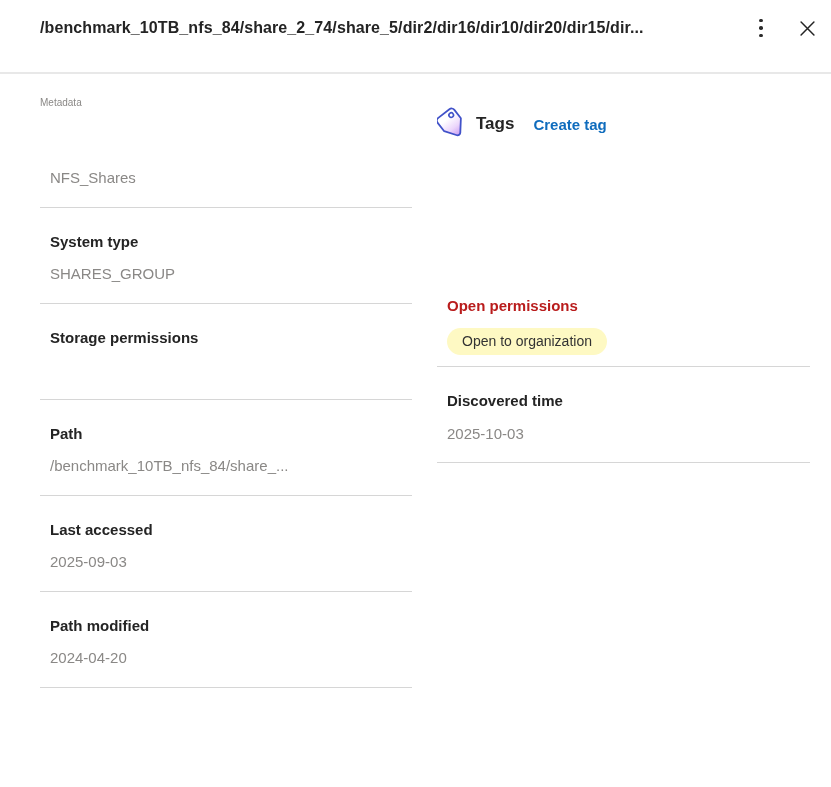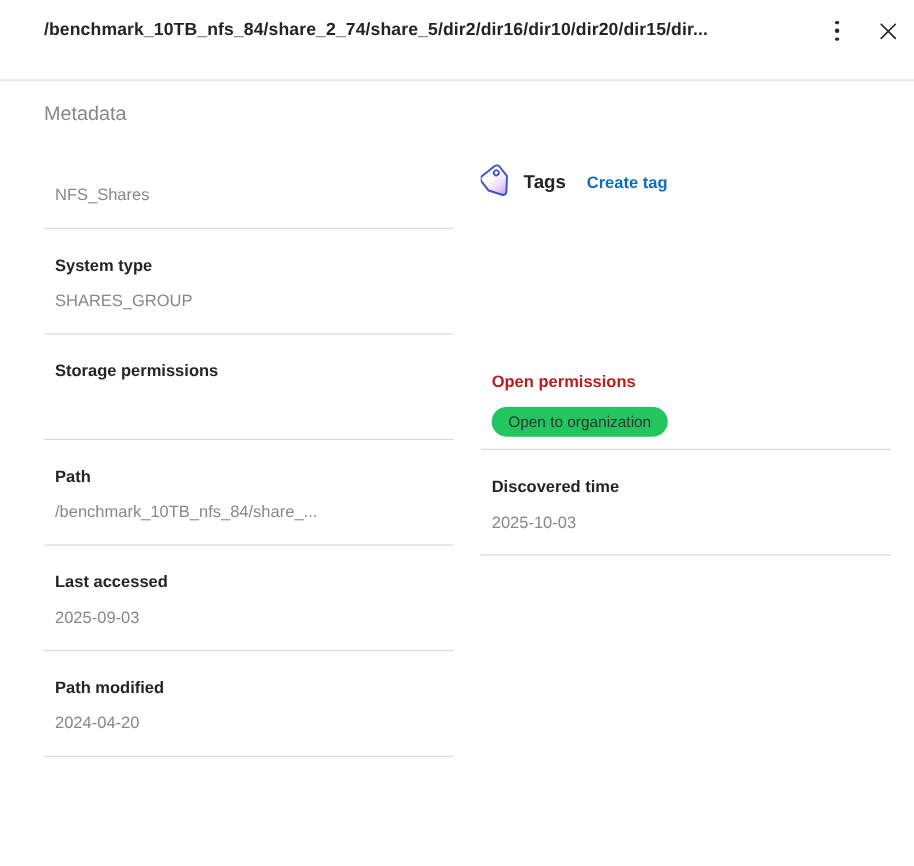--- a/index.html
+++ b/index.html
@@ -48,21 +48,21 @@
   .content { position: relative; }
   .left-col {
     position: absolute; left: 40px; top: 0; width: 372px;
   }
   .right-col {
     position: absolute; left: 437px; top: 0; width: 373px;
   }
 
   .metadata-label {
     margin: 21px 0 18px 0;
-    font-size: 18px;
+    font-size: 10px;
     line-height: 16px;
     color: #8a8886;
   }
 
   .field-row {
     padding: 25px 0 22px 10px;
     border-bottom: 1px solid #d6d6d6;
   }
   .field-label {
     font-size: 15px;
@@ -74,21 +74,21 @@
     margin-top: 16px;
     font-size: 15px;
     line-height: 15px;
     min-height: 15px;
     color: #8a8886;
   }
   .field-row:last-child { border-bottom: 1px solid #d6d6d6; }
 
   
   .tags-header {
-    margin-top: 74px;
+    margin-top: 32px;
     display: flex;
     align-items: center;
   }
   .tag-icon-wrap { width: 30px; height: 36px; margin-right: 9px; flex: none; }
   .tags-title {
     font-size: 17px;
     font-weight: 700;
     color: #242424;
   }
   .create-tag-link {
@@ -103,21 +103,21 @@
   .op-label {
     margin: 155px 0 0 10px;
     font-size: 15px;
     font-weight: 700;
     line-height: 17px;
     color: #b91c1c;
   }
   .badge-row { margin: 14px 0 0 10px; }
   .perm-badge {
     display: inline-block;
-    background: #22c55e;
+    background: #fef9c3;
     color: #333333;
     font-size: 14px;
     line-height: 17px;
     padding: 5px 15px;
     border-radius: 14px;
   }
   .rdivider {
     margin-top: 11px;
     border-top: 1px solid #d6d6d6;
     height: 0;

